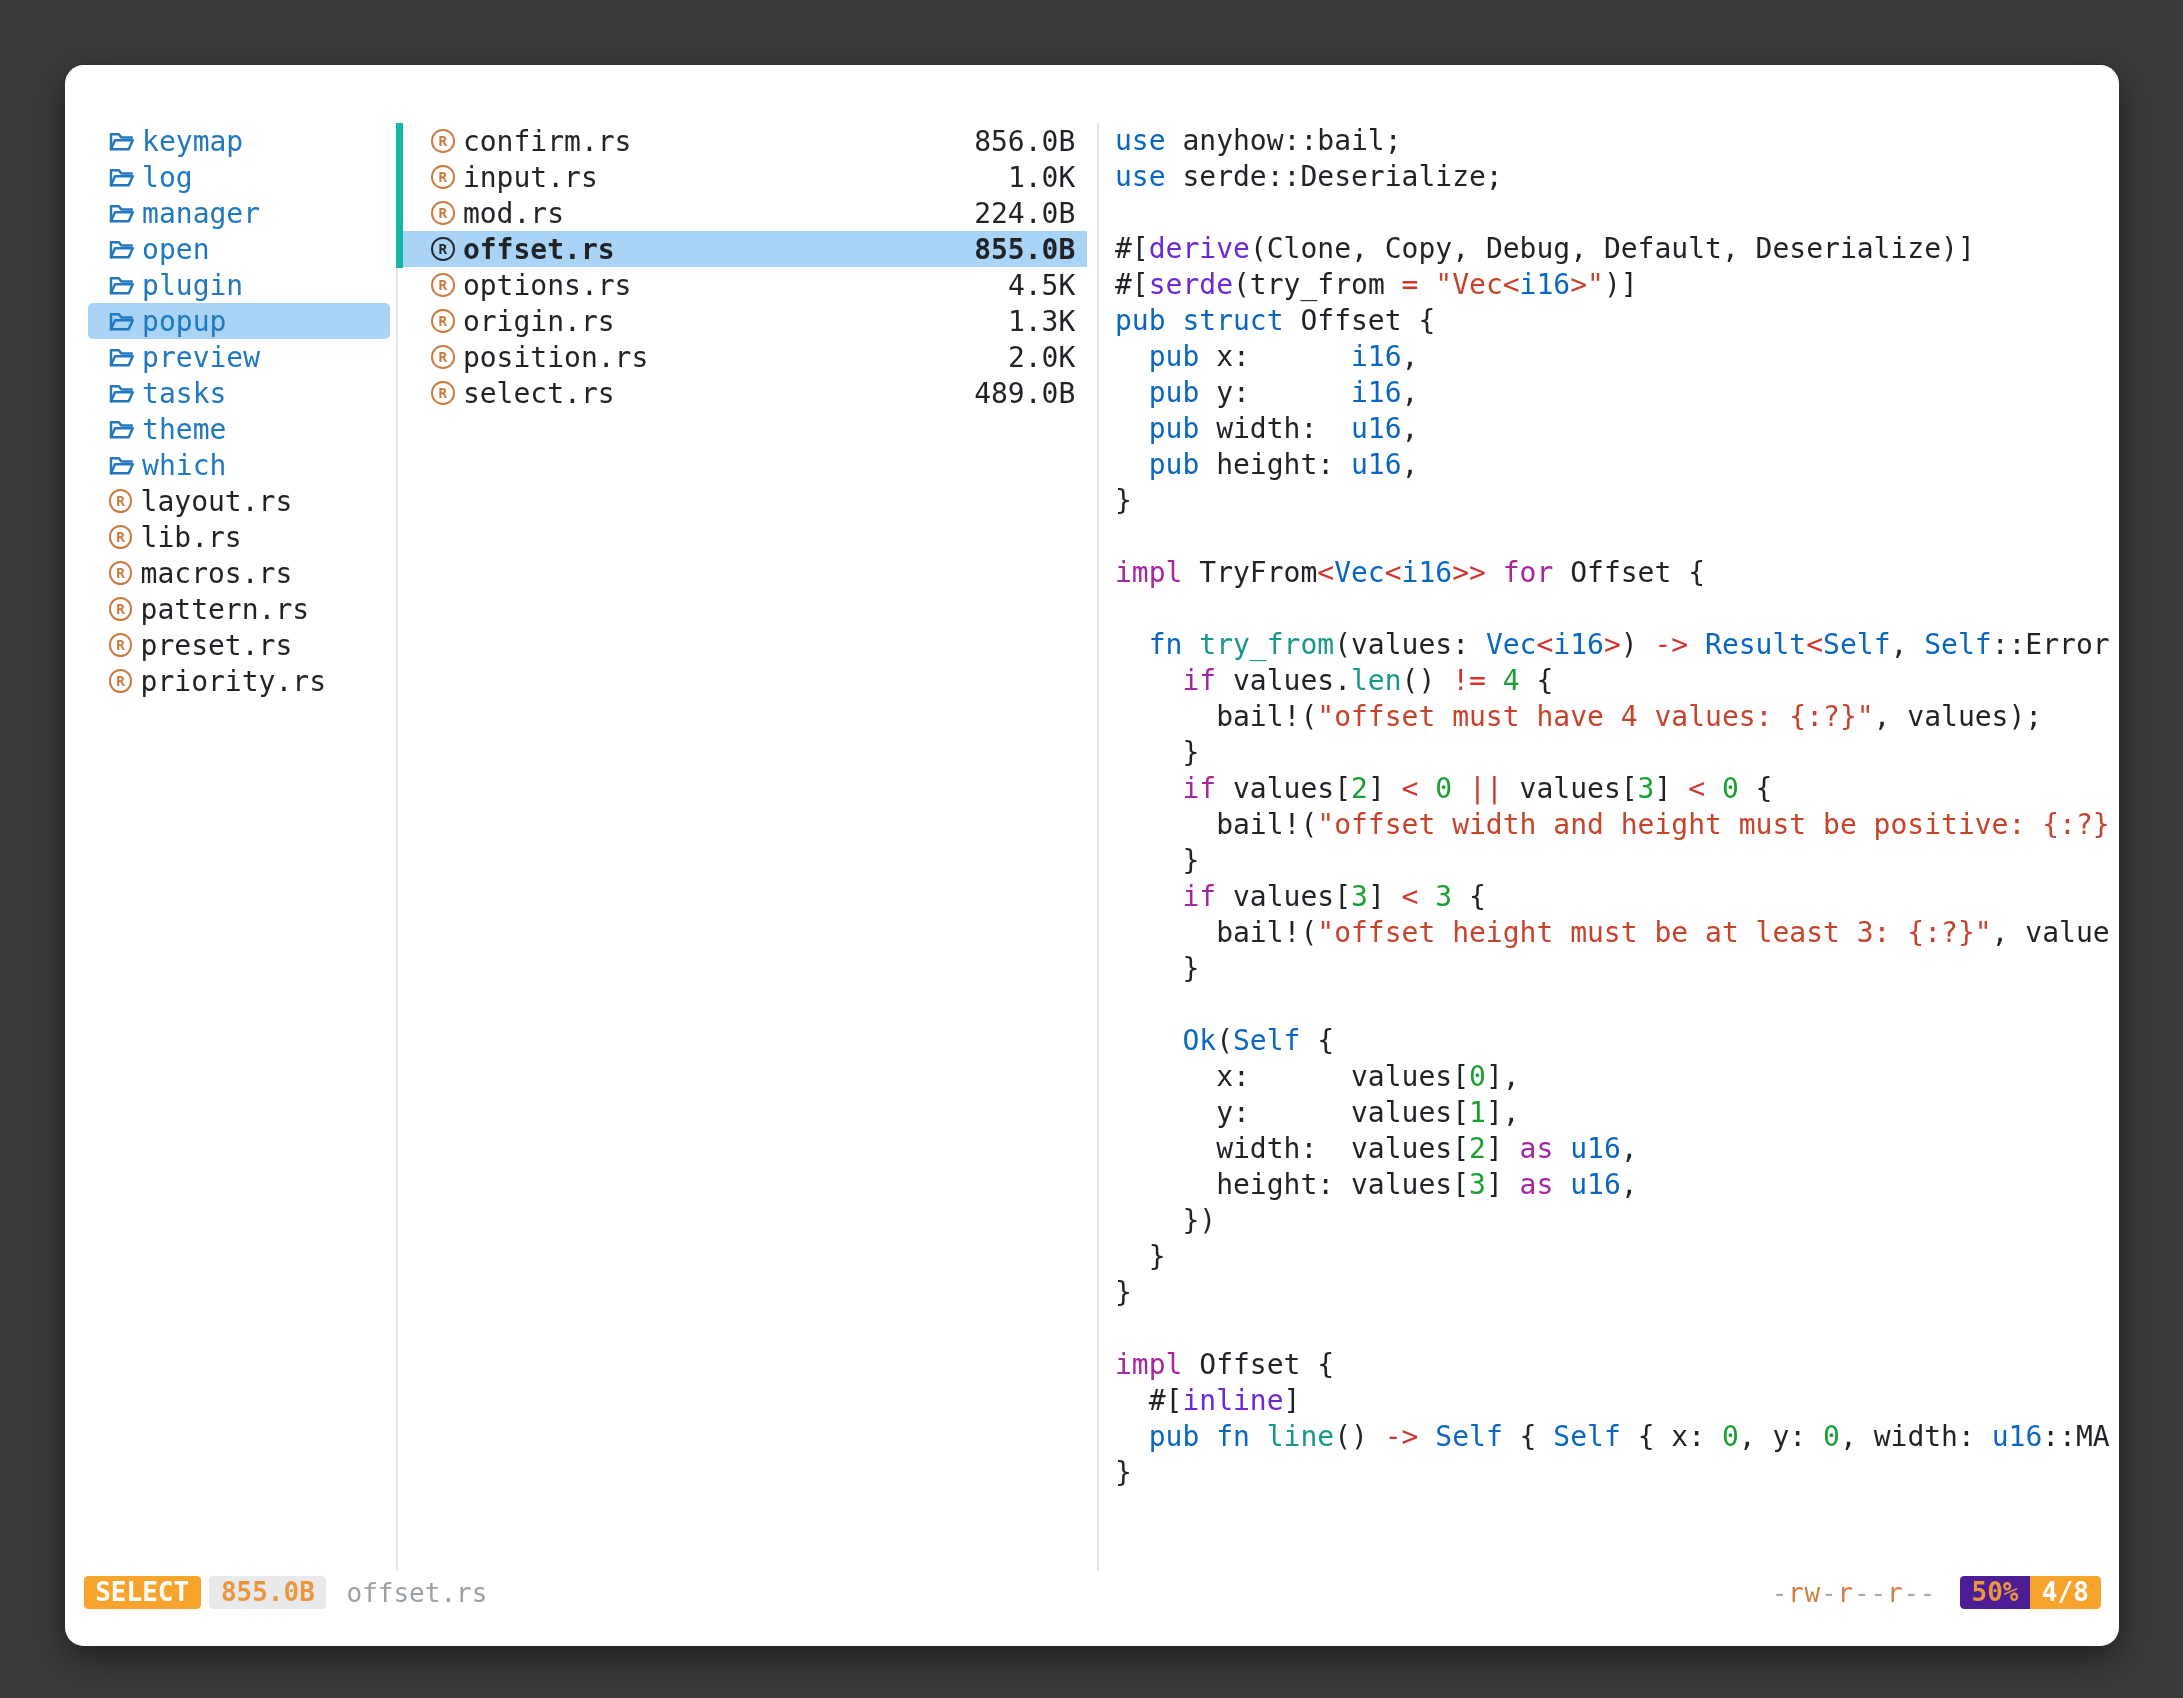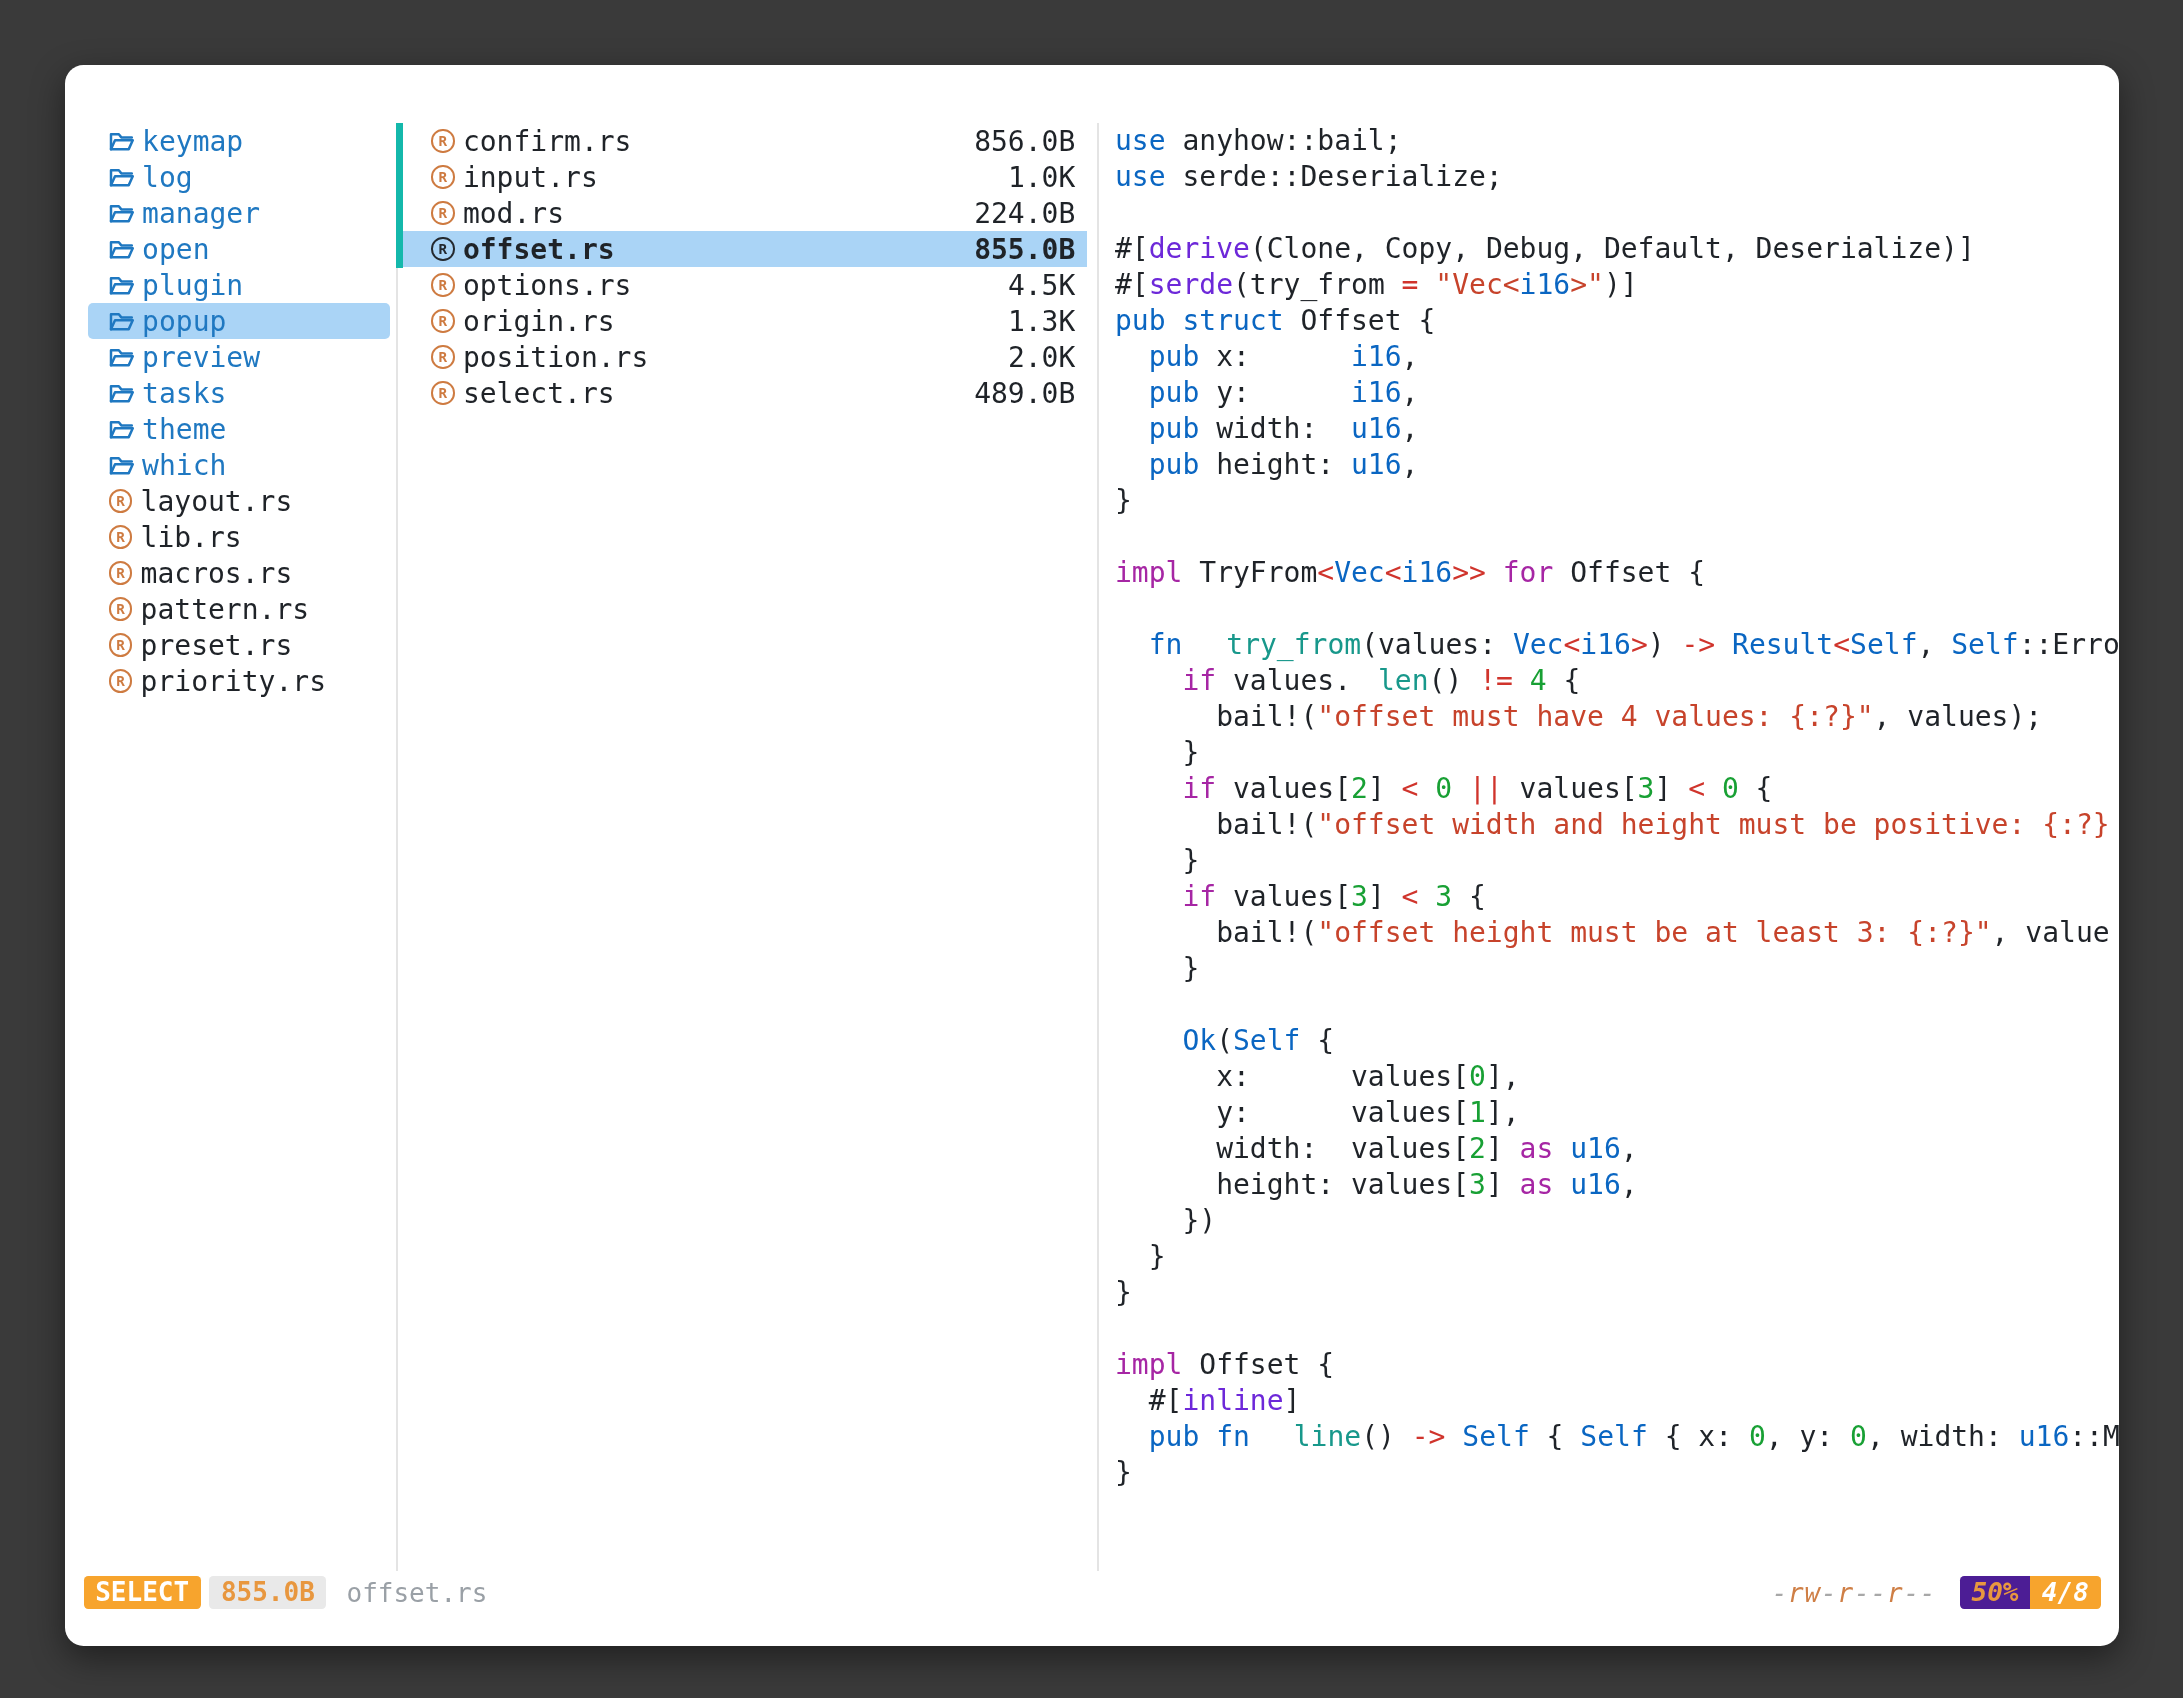--- a/index.html
+++ b/index.html
@@ -37,33 +37,33 @@
   .file-row .fsize { text-align:right; }
   .marker-bar { position:absolute; left:331px; top:58px; width:6.7px; height:145px; background:#14b8ab; z-index:2; }
 
   
   .code { position:absolute; left:1050px; top:58px; width:1004px; height:1436px; overflow:hidden; }
   .code-line { height:36px; line-height:36px; white-space:pre; }
   .c-d { color:#1f2328; }
   .c-k { color:#0a66c2; }
   .c-p { color:#a626a4; }
   .c-t { color:#0a66c2; }
-  .c-f { color:#18988b;margin-left:27px; }
+  .c-f { color:#18988b; }
   .c-s { color:#c7432b; }
   .c-n { color:#18a034; }
   .c-o { color:#d0342c; }
   .c-a { color:#6d28d9; }
 
   
   .statusbar { position:absolute; left:18.5px; right:18.5px; top:1510px; height:35px; display:flex; align-items:center; font-size:26px; }
   .badge { padding:2.5px 11.7px; border-radius:4.2px; font-weight:bold; line-height:1.1; }
   .badge.mode { background:#f7a42d; color:#ffffff; }
   .badge.size { background:#e9e9e9; color:#e8973f; margin-left:8.4px; }
   .sb-filename { color:#9aa0a6; margin-left:20px; }
-  .sb-right { margin-left:auto; display:flex; align-items:center;font-style:italic; }
+  .sb-right { margin-left:auto; display:flex; align-items:center; }
   .perm { margin-right:23.5px; letter-spacing:0.8px; }
   .perm .pl { color:#cf7f46; }
   .perm .pd { color:#a8a8a8; }
   .badge.percent { background:#4c1d95; color:#e8973f; border-radius:4.2px 0 0 4.2px; }
   .badge.pos { background:#f7a42d; color:#ffffff; border-radius:0 4.2px 4.2px 0; }
 </style>
 </head>
 <body>
 
 <div class="window">

